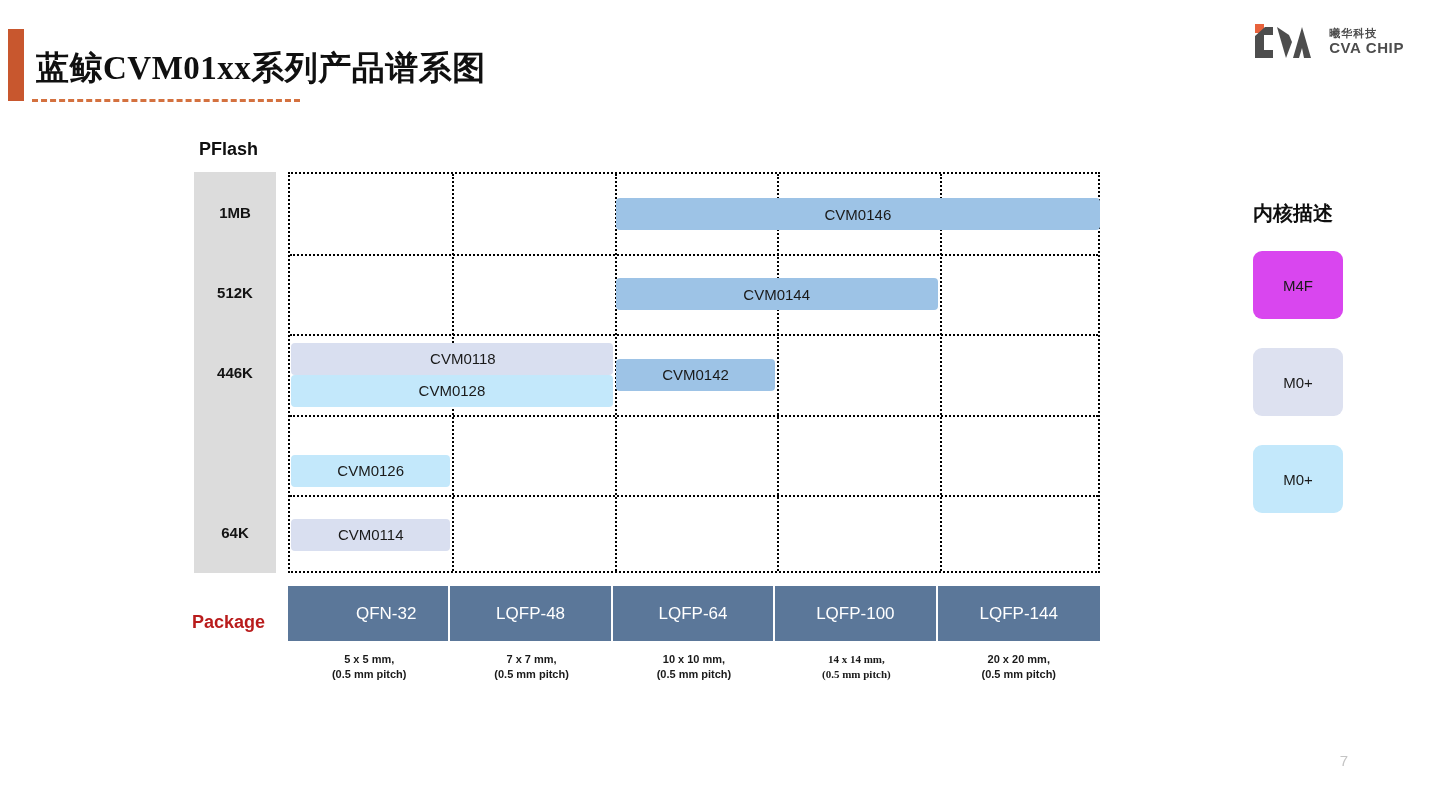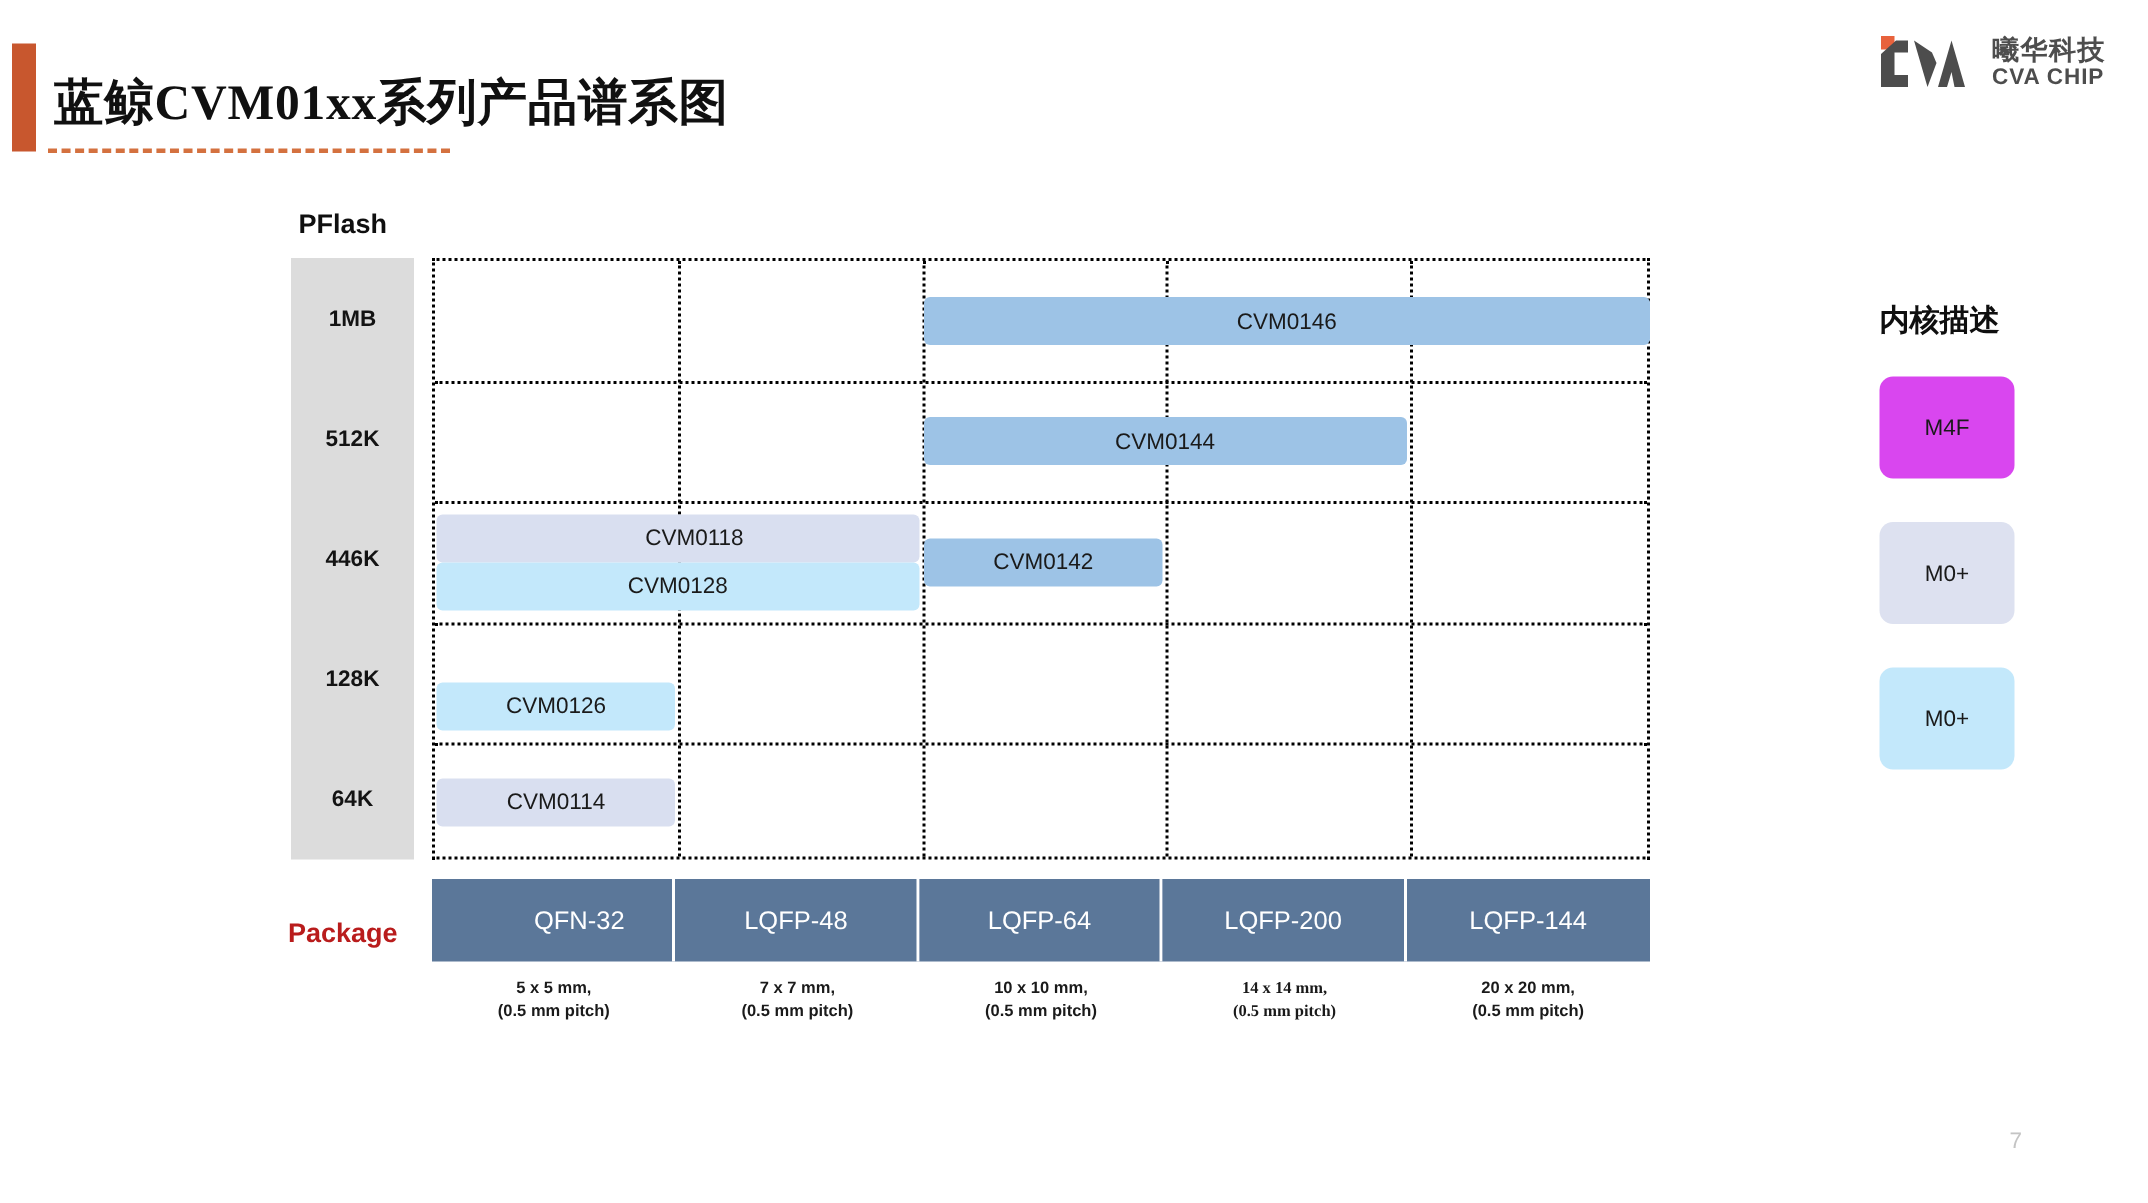--- a/index.html
+++ b/index.html
@@ -25,21 +25,21 @@
   .title-underline {
     position: absolute; left: 32px; top: 99px;
     width: 268px; height: 0;
     border-top: 3px dashed #d4713f;
   }
 
   
   .logo { position: absolute; right: 28px; top: 18px; height: 48px; display: flex; align-items: center; gap: 10px; }
   .logo-mark { position: relative; width: 72px; height: 40px; }
   .logo-text { display: flex; flex-direction: column; justify-content: center; line-height: 1.08; }
-  .logo-cn { font-size: 18px; font-weight: 700; color: #4d4d4d; letter-spacing: 1px; }
+  .logo-cn { font-size: 11px; font-weight: 700; color: #4d4d4d; letter-spacing: 1px; }
   .logo-en { font-size: 15px; font-weight: 700; color: #4d4d4d; letter-spacing: 0.6px; }
 
   
   .pflash-label {
     position: absolute; left: 199px; top: 139px;
     font-size: 18px; font-weight: 700; color: #0f0f0f;
   }
   .package-label {
     position: absolute; left: 192px; top: 612px;
     font-size: 18px; font-weight: 700; color: #b91c1c;
@@ -129,21 +129,20 @@
     </span>
   </div>
 
   <div class="pflash-label">PFlash</div>
   <div class="package-label">Package</div>
 
   <div class="yaxis" id="yaxis">
       <div class="yaxis-tick" style="top: 0px;">1MB</div>
       <div class="yaxis-tick" style="top: 80.2px;">512K</div>
       <div class="yaxis-tick" style="top: 160.4px;">446K</div>
-      <div class="yaxis-tick" style="top: 240.6px;">128K</div>
       <div class="yaxis-tick" style="top: 320.8px;">64K</div>
     </div>
 
   <div class="plot" id="plot">
       <div class="vline" style="left: 162.4px;"></div>
       <div class="vline" style="left: 324.8px;"></div>
       <div class="vline" style="left: 487.2px;"></div>
       <div class="vline" style="left: 649.6px;"></div>
       <div class="hline" style="top: 80.2px;"></div>
       <div class="hline" style="top: 160.4px;"></div>
@@ -176,21 +175,21 @@
       <div class="pkg-box" style="width: 162.4px; padding-left: 36px;">
         <span>QFN-32</span>
       </div>
       <div class="pkg-box" style="width: 162.4px;">
         <span>LQFP-48</span>
       </div>
       <div class="pkg-box" style="width: 162.4px;">
         <span>LQFP-64</span>
       </div>
       <div class="pkg-box" style="width: 162.4px;">
-        <span>LQFP-200</span>
+        <span>LQFP-100</span>
       </div>
       <div class="pkg-box" style="width: 162.4px;">
         <span>LQFP-144</span>
       </div>
     </div>
   <div class="pkg-notes" id="pkg-notes">
       <div class="pkg-note" style="width: 162.4px;">
         <span>5 x 5 mm,</span>
         <span>(0.5 mm pitch)</span>
       </div>

